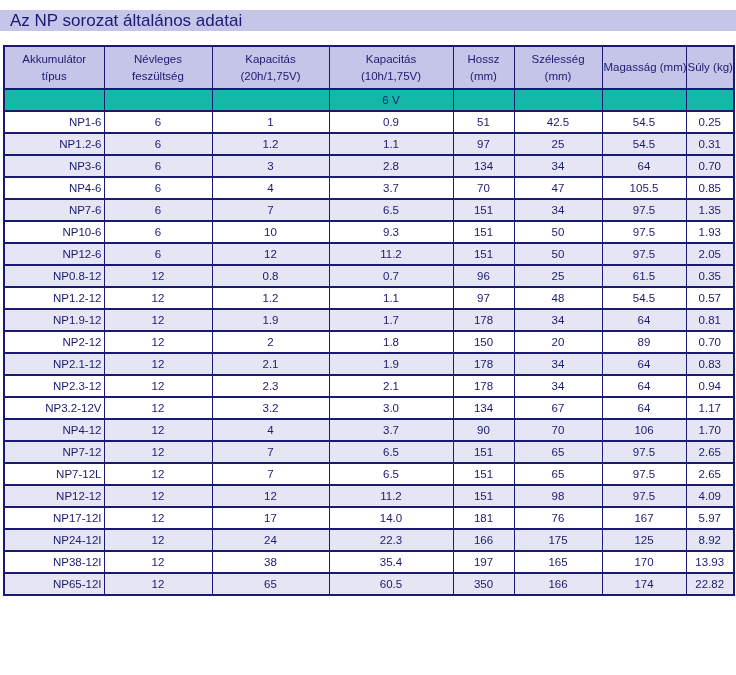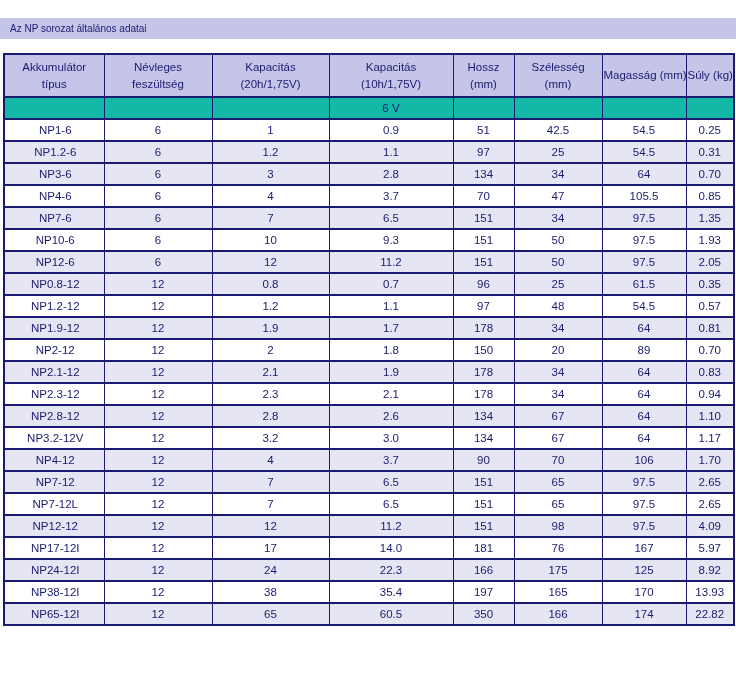--- a/index.html
+++ b/index.html
@@ -13,25 +13,25 @@
   html, body {
     margin: 0;
     padding: 0;
     width: 736px;
     height: 675px;
     background: #ffffff;
     font-family: "Liberation Sans", sans-serif;
     color: var(--text-color);
   }
   .title-bar {
-    margin-top: 18px;
+    margin-top: 10px;
     width: 736px;
     height: 21px;
     background: var(--title-bar-bg);
-    font-size: 10px;
+    font-size: 17px;
     line-height: 21px;
     padding-left: 10px;
     color: var(--text-color);
     white-space: nowrap;
     overflow: hidden;
   }
   table.np-table {
     border-collapse: collapse;
     table-layout: fixed;
     width: 730px;
@@ -65,21 +65,21 @@
     padding: 2px 1px;
   }
   td {
     height: 22px;
     text-align: center;
     vertical-align: middle;
     padding: 1px 2px;
     background: #ffffff;
   }
   td.first {
-    text-align: center;
+    text-align: right;
     padding-left: 4px;
   }
   tr.shaded td {
     background: var(--shaded-row-bg);
   }
   tr.section-row td {
     background: #14b8a6;
   }
 </style>
 </head>
@@ -244,30 +244,20 @@
       <tr>
         <td class="first">NP2.3-12</td>
         <td>12</td>
         <td>2.3</td>
         <td>2.1</td>
         <td>178</td>
         <td>34</td>
         <td>64</td>
         <td>0.94</td>
       </tr>
-      <tr class="shaded">
-        <td class="first">NP2.8-12</td>
-        <td>12</td>
-        <td>2.8</td>
-        <td>2.6</td>
-        <td>134</td>
-        <td>67</td>
-        <td>64</td>
-        <td>1.10</td>
-      </tr>
       <tr>
         <td class="first">NP3.2-12V</td>
         <td>12</td>
         <td>3.2</td>
         <td>3.0</td>
         <td>134</td>
         <td>67</td>
         <td>64</td>
         <td>1.17</td>
       </tr>

